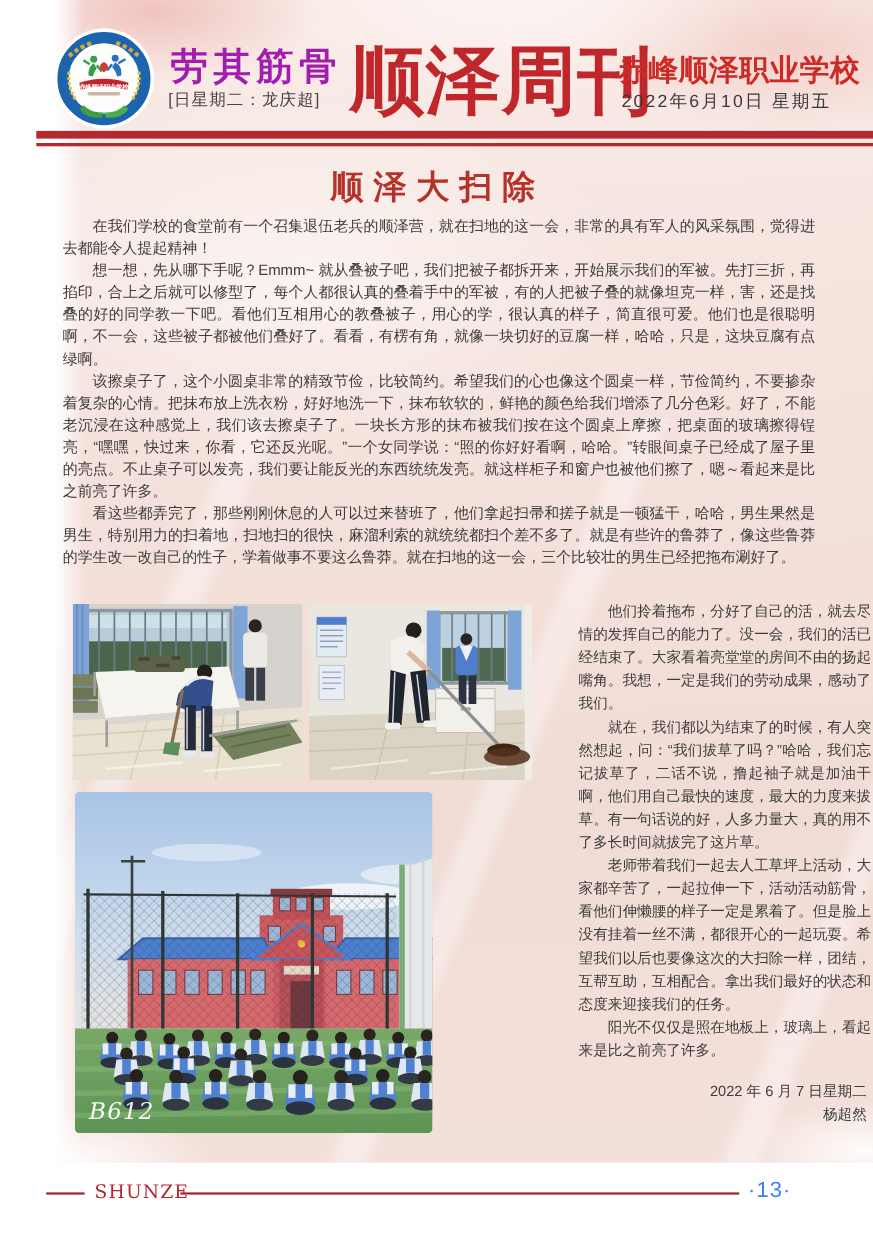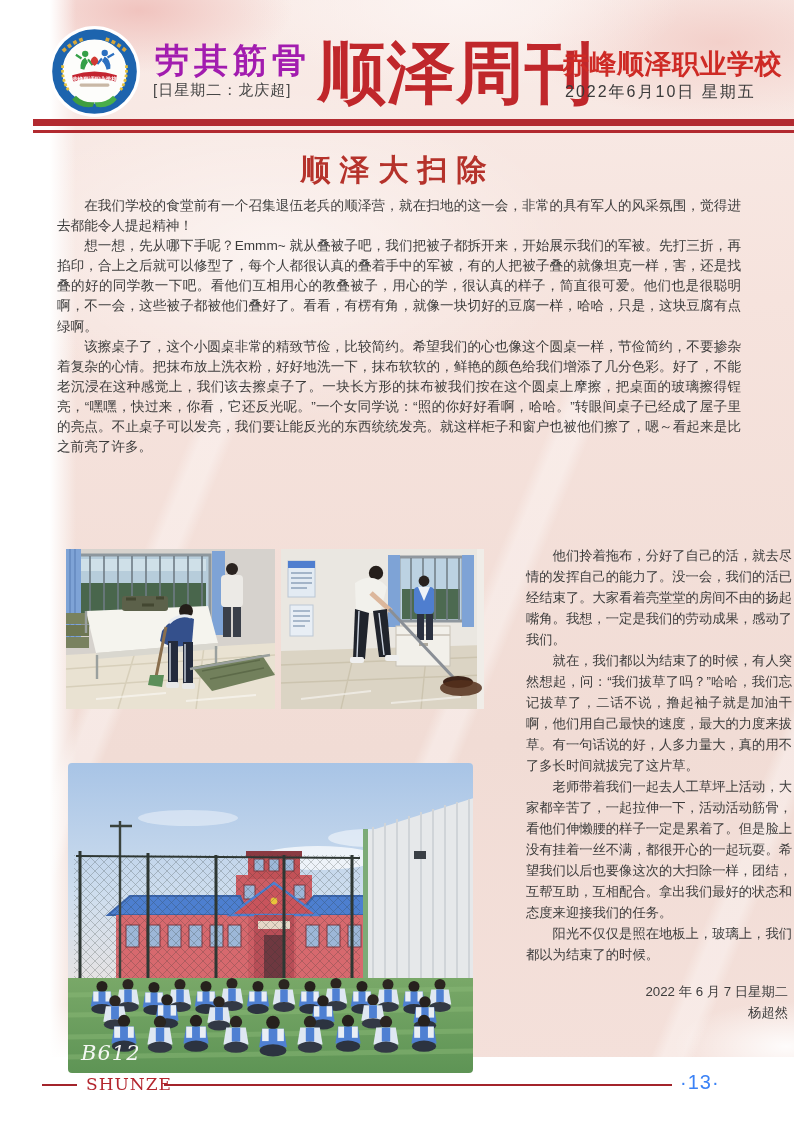--- a/index.html
+++ b/index.html
@@ -34,21 +34,21 @@
   .bodytext p{margin:0;text-indent:2em;}
   .coltext{position:absolute;left:491px;top:545px;width:266px;font-size:13.3px;line-height:21px;color:#3c3c3c;text-align:justify;margin-left:35px;}
   .coltext p{margin:0;text-indent:2em;}
   .signoff{margin-top:16px;text-align:right;text-indent:0 !important;padding-right:4px;}
   .signoff div{line-height:21px;}
   
   .photo{position:absolute;overflow:hidden;}
   .photo svg{display:block;}
   .ph1{left:66px;top:549px;width:209px;height:160px;}
   .ph2{left:281px;top:549px;width:203px;height:160px;}
-  .ph3{left:68px;top:763px;width:405px;height:310px;border-radius:4px;}
+  .ph3{left:68px;top:720px;width:325px;height:310px;border-radius:4px;}
   .wm{position:absolute;left:13px;bottom:8px;color:#ffffff;font-family:"DejaVu Serif",serif;font-style:italic;font-size:21px;opacity:.93;letter-spacing:1px;}
   
   .f-line{position:absolute;height:2px;background:#a3242b;top:1084px;}
   .f-line-short{left:42px;width:35px;}
   .f-line-long{left:164px;width:508px;}
   .f-brand{position:absolute;left:86px;top:1074px;font-family:"DejaVu Serif",serif;font-size:17px;color:#b3262e;letter-spacing:1px;}
   .f-page{position:absolute;left:680px;top:1071px;font-family:Liberation Sans, sans-serif;font-size:20px;color:#3b82f6;letter-spacing:1px;}
 </style>
 </head>
 <body>
@@ -94,27 +94,28 @@
   <div class="issuedate">2022年6月10日 星期五</div>
   <div class="rule-thick"></div>
   <div class="rule-thin"></div>
 
   <div class="title">顺泽大扫除</div>
 
   <div class="bodytext">
     <p>在我们学校的食堂前有一个召集退伍老兵的顺泽营，就在扫地的这一会，非常的具有军人的风采氛围，觉得进去都能令人提起精神！</p>
     <p>想一想，先从哪下手呢？Emmm~ 就从叠被子吧，我们把被子都拆开来，开始展示我们的军被。先打三折，再掐印，合上之后就可以修型了，每个人都很认真的叠着手中的军被，有的人把被子叠的就像坦克一样，害，还是找叠的好的同学教一下吧。看他们互相用心的教叠被子，用心的学，很认真的样子，简直很可爱。他们也是很聪明啊，不一会，这些被子都被他们叠好了。看看，有楞有角，就像一块切好的豆腐一样，哈哈，只是，这块豆腐有点绿啊。</p>
     <p>该擦桌子了，这个小圆桌非常的精致节俭，比较简约。希望我们的心也像这个圆桌一样，节俭简约，不要掺杂着复杂的心情。把抹布放上洗衣粉，好好地洗一下，抹布软软的，鲜艳的颜色给我们增添了几分色彩。好了，不能老沉浸在这种感觉上，我们该去擦桌子了。一块长方形的抹布被我们按在这个圆桌上摩擦，把桌面的玻璃擦得锃亮，“嘿嘿，快过来，你看，它还反光呢。”一个女同学说：“照的你好好看啊，哈哈。”转眼间桌子已经成了屋子里的亮点。不止桌子可以发亮，我们要让能反光的东西统统发亮。就这样柜子和窗户也被他们擦了，嗯～看起来是比之前亮了许多。</p>
+    <p>看这些都弄完了，那些刚刚休息的人可以过来替班了，他们拿起扫帚和搓子就是一顿猛干，哈哈，男生果然是男生，特别用力的扫着地，扫地扫的很快，麻溜利索的就统统都扫个差不多了。就是有些许的鲁莽了，像这些鲁莽的学生改一改自己的性子，学着做事不要这么鲁莽。就在扫地的这一会，三个比较壮的男生已经把拖布涮好了。</p>
   </div>
 
   <div class="coltext">
     <p>他们拎着拖布，分好了自己的活，就去尽情的发挥自己的能力了。没一会，我们的活已经结束了。大家看着亮堂堂的房间不由的扬起嘴角。我想，一定是我们的劳动成果，感动了我们。</p>
     <p>就在，我们都以为结束了的时候，有人突然想起，问：“我们拔草了吗？”哈哈，我们忘记拔草了，二话不说，撸起袖子就是加油干啊，他们用自己最快的速度，最大的力度来拔草。有一句话说的好，人多力量大，真的用不了多长时间就拔完了这片草。</p>
     <p>老师带着我们一起去人工草坪上活动，大家都辛苦了，一起拉伸一下，活动活动筋骨，看他们伸懒腰的样子一定是累着了。但是脸上没有挂着一丝不满，都很开心的一起玩耍。希望我们以后也要像这次的大扫除一样，团结，互帮互助，互相配合。拿出我们最好的状态和态度来迎接我们的任务。</p>
-    <p>阳光不仅仅是照在地板上，玻璃上，我们都以为结束了的时候。</p>
+    <p>阳光不仅仅是照在地板上，玻璃上，看起来是比之前亮了许多。</p>
     <div class="signoff">
       <div>2022 年 6 月 7 日星期二</div>
       <div>杨超然</div>
     </div>
   </div>
 
   <div class="photo ph1">
     <svg viewBox="0 0 209 160" width="209" height="160">
       <rect x="0" y="0" width="209" height="160" fill="#d6d2cd"></rect>
       <polygon points="0,106 209,94 209,160 0,160" fill="#e9e2d2"></polygon>

